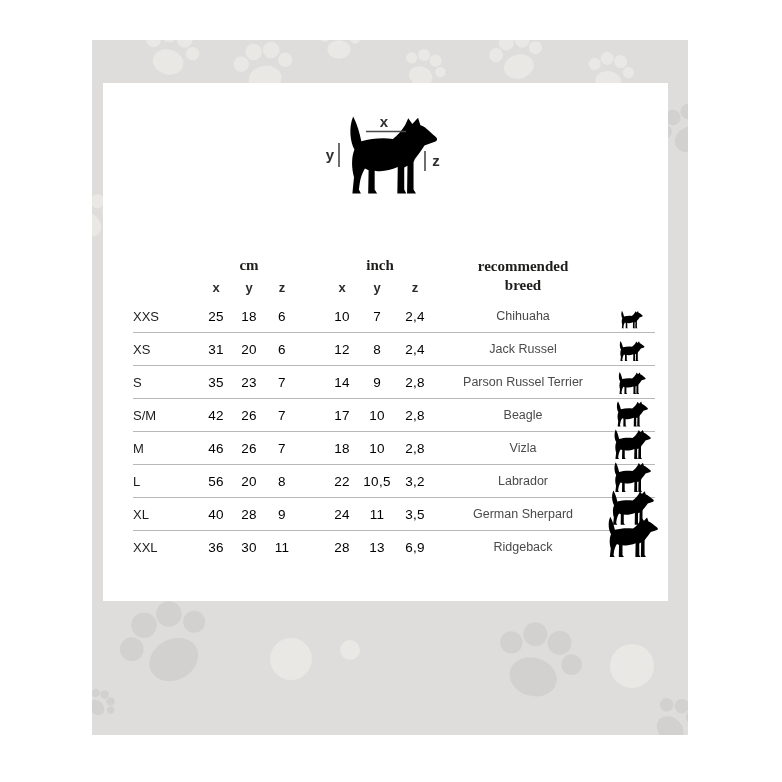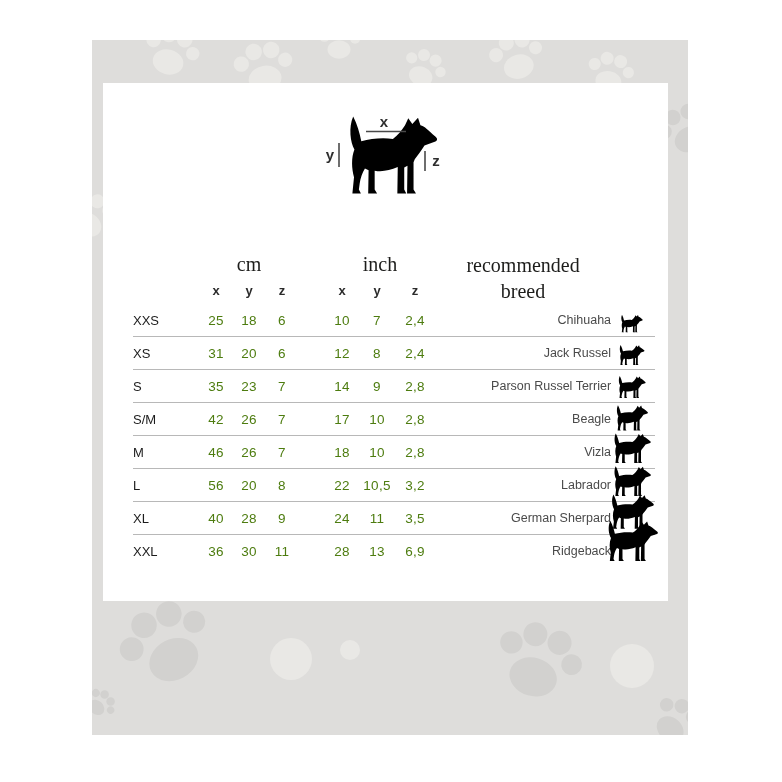--- a/index.html
+++ b/index.html
@@ -27,33 +27,33 @@
   }
   .dia-line{stroke:#4a4a4a;stroke-width:1.6;}
   .dogfill{fill:#000000;}
   table.size-table{
     border-collapse:collapse;table-layout:fixed;width:522px;
     margin:43px 0 0 30px;
   }
   th,td{padding:0;}
   .h-serif{
     font-family:"Liberation Serif","DejaVu Serif",serif;
-    font-size:20px;font-weight:normal;color:#1d1d1b;text-align:center;
+    font-size:15px;font-weight:bold;color:#1d1d1b;text-align:center;
     height:22px;vertical-align:bottom;
   }
   .h-breed{white-space:pre-line;line-height:1.3;vertical-align:middle;}
   .h-sub{
     font-size:13px;font-weight:bold;color:#2b2b2b;text-align:center;
     height:26px;vertical-align:middle;
   }
   tbody td{height:32px;vertical-align:middle;}
   tbody tr:not(:last-child) td{border-bottom:1px solid #b8b8b8;}
   .c-size{font-weight:normal;color:#1c1c1c;font-size:13px;text-align:left;}
-  .c-num{color:#4d7c0f;font-size:13.5px;text-align:center;letter-spacing:.3px;}
-  .c-breed{color:#4a4a4a;font-size:12.5px;text-align:right;}
+  .c-num{color:#000000;font-size:13.5px;text-align:center;letter-spacing:.3px;}
+  .c-breed{color:#4a4a4a;font-size:12.5px;text-align:center;}
   .c-dog{position:relative;}
   .dogico{
     position:absolute;left:45%;bottom:2px;transform:translateX(-50%);
     fill:#000;
   }
   .d0{width:27px;height:20px;}
   .d1{width:31px;height:23px;}
   .d2{width:34px;height:25px;}
   .d3{width:39px;height:29px;}
   .d4{width:44px;height:34px;}

